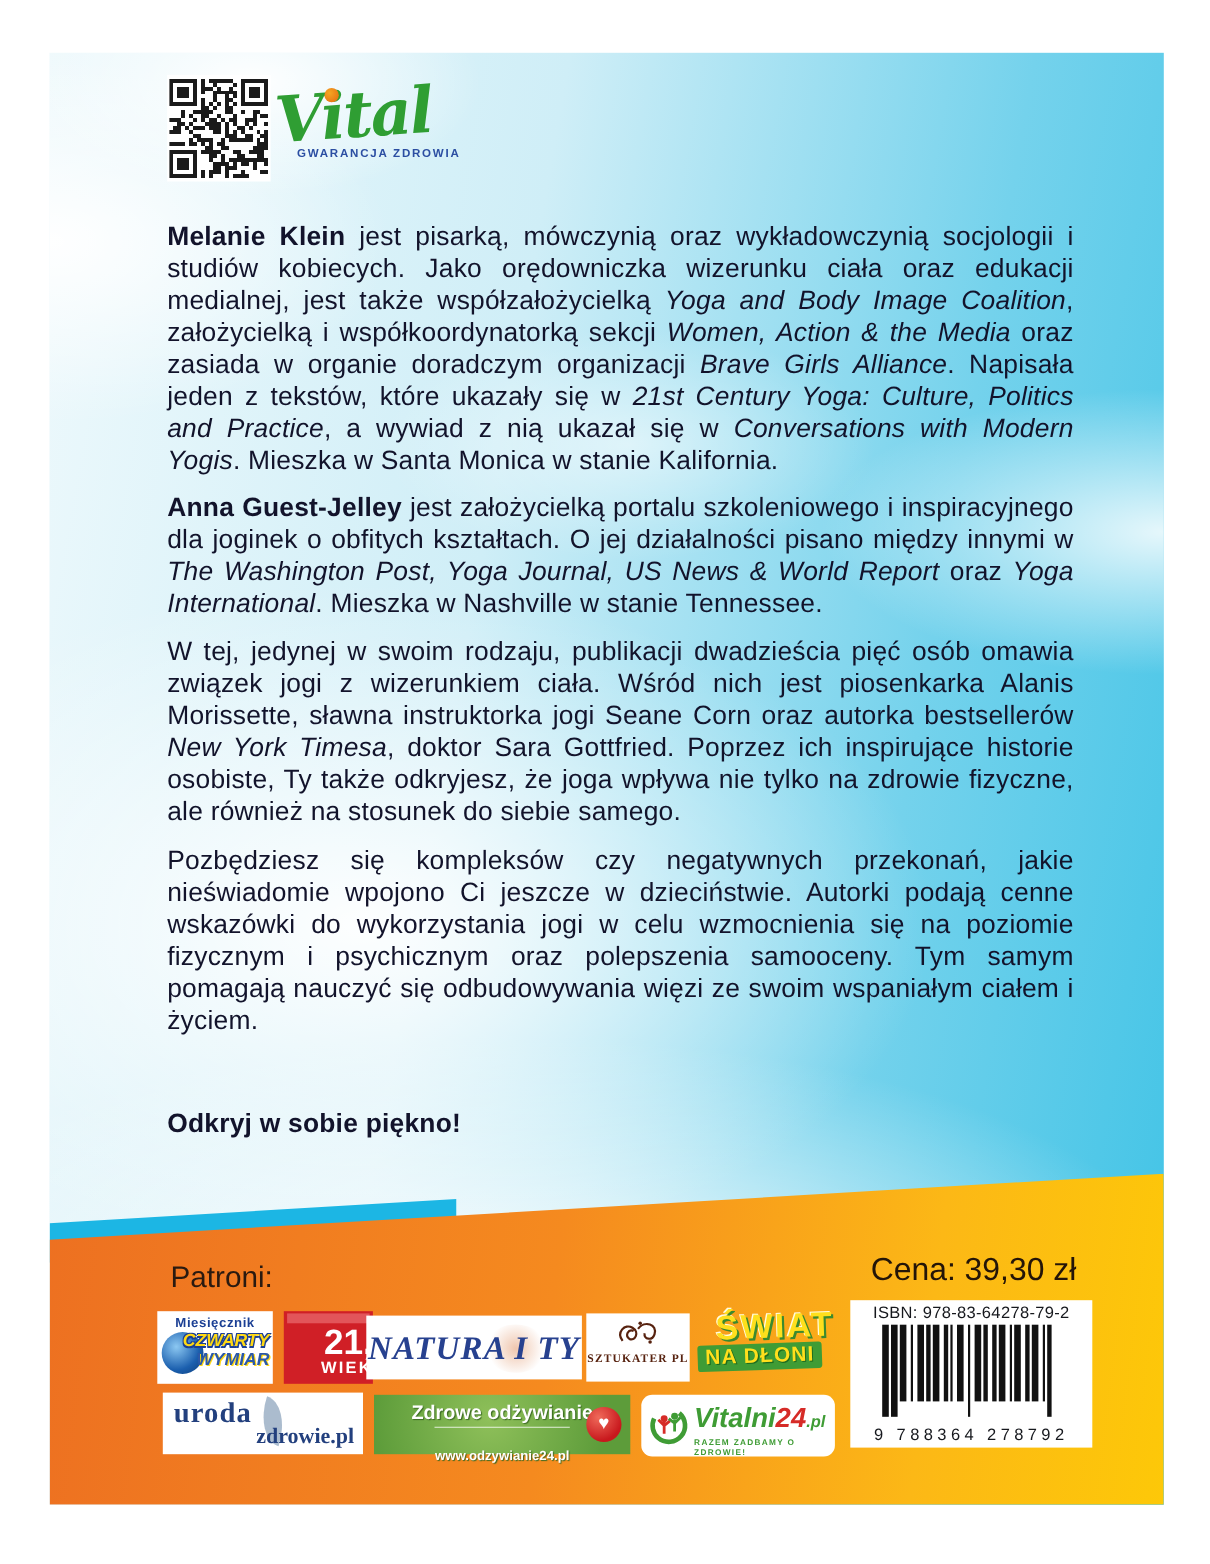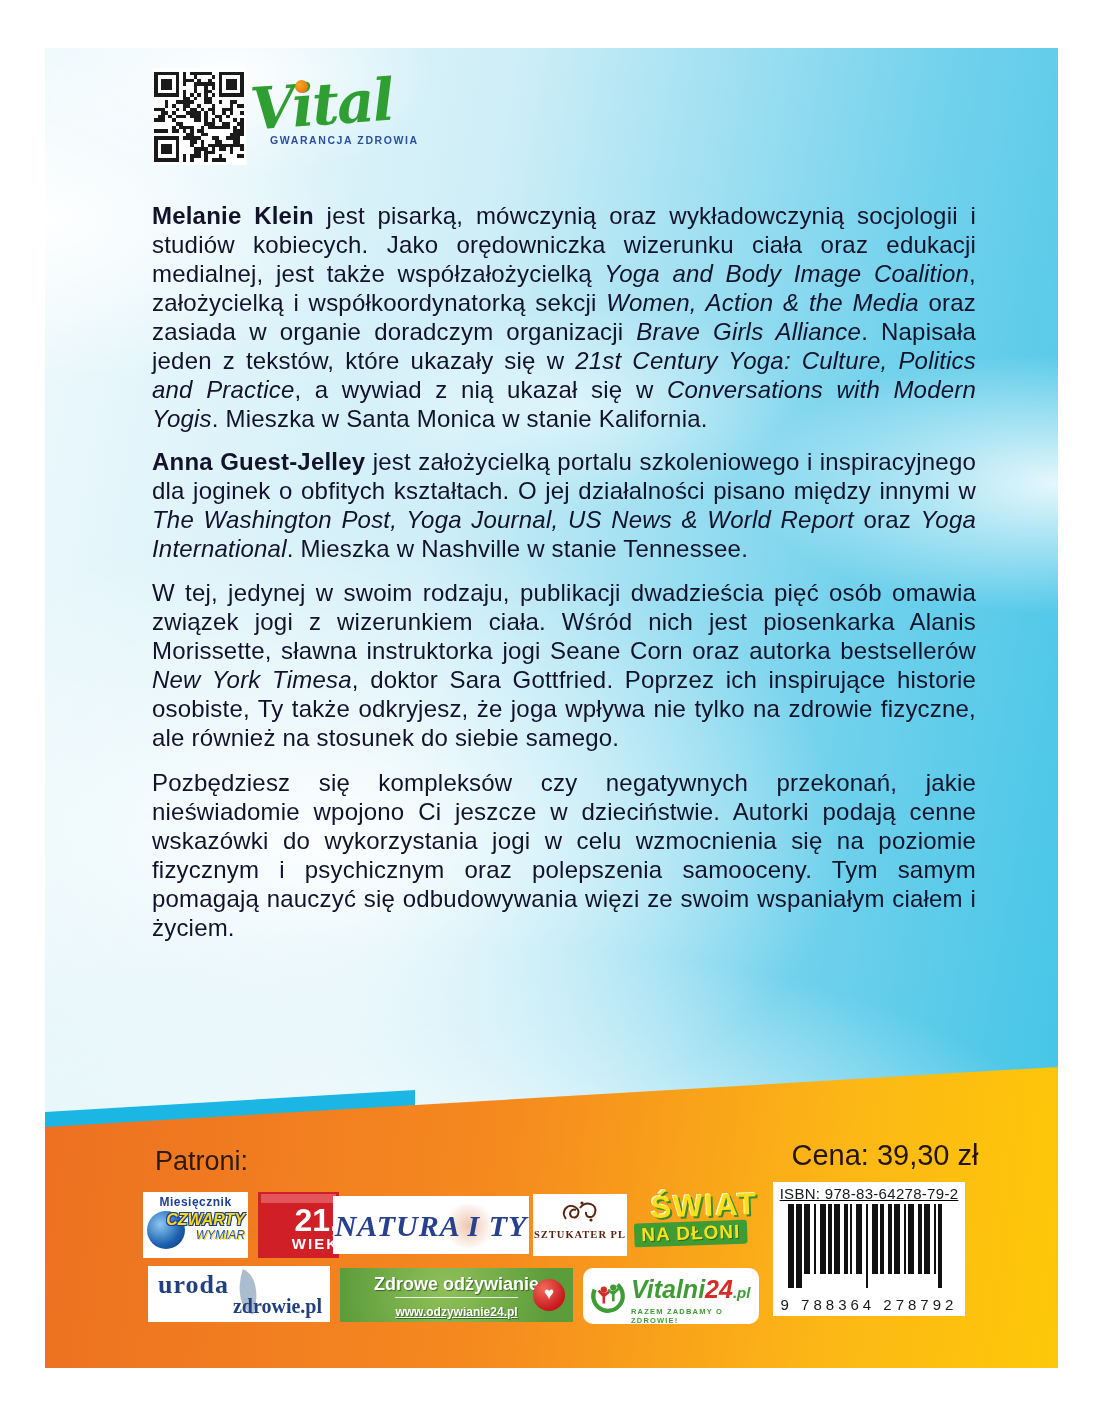--- a/index.html
+++ b/index.html
@@ -41,21 +41,21 @@
   
   .lg{position:absolute;box-sizing:border-box;}
   .lg-cw{left:98px;top:1144px;width:105px;height:66px;background:#fff;text-align:center;padding-top:3px;}
   .cw-top{font-size:12px;font-weight:bold;color:#1b3f94;letter-spacing:.5px;}
   .cw-body{position:relative;height:44px;}
   .cw-globe{position:absolute;left:4px;top:2px;width:38px;height:38px;border-radius:50%;
       background:radial-gradient(circle at 35% 35%, #8cc8f2, #1b5fae 60%, #0d3a74);}
   .cw-lines{position:absolute;left:22px;top:2px;width:80px;text-align:right;}
   .cw-l1{font-size:16px;font-weight:900;font-style:italic;color:#ffd913;
       text-shadow:1px 1px 0 #1b3f94,-1px -1px 0 #1b3f94,1px -1px 0 #1b3f94,-1px 1px 0 #1b3f94;}
-  .cw-l2{font-size:12px;font-weight:400;font-style:italic;color:#2b58a8;margin-top:-1px;
+  .cw-l2{font-size:16px;font-weight:700;font-style:italic;color:#2b58a8;margin-top:-1px;
       text-shadow:1px 1px 0 #ffd913;}
   .lg-21{left:213px;top:1144px;width:81px;height:66px;background:#d01f26;color:#fff;text-align:right;overflow:hidden;}
   .w21-strip{height:9px;background:#e2555a;margin:2px 3px 0 3px;}
   .w21-num{font-size:32px;font-weight:900;line-height:32px;margin-top:1px;}
   .w21-word{font-size:15px;font-weight:900;letter-spacing:2px;line-height:16px;}
   .lg-natura{left:288px;top:1148px;width:196px;height:58px;background:#fff;overflow:hidden;}
   .natura-snail{position:absolute;left:108px;top:8px;width:56px;height:44px;border-radius:50%;
       background:radial-gradient(circle at 50% 50%, #efc6ae, rgba(239,198,174,0) 70%);}
   .natura-text{position:relative;text-align:center;margin-top:13px;font-family:"Liberation Serif", serif;
       font-weight:bold;font-style:italic;font-size:30px;color:#27418f;letter-spacing:1px;}
@@ -70,35 +70,35 @@
   .lg-uroda{left:103px;top:1218px;width:182px;height:56px;background:#fff;overflow:hidden;}
   .ur-l1{position:absolute;left:10px;top:4px;font-family:"Liberation Serif", serif;font-weight:bold;
       font-size:26px;color:#23407e;letter-spacing:1px;}
   .ur-leaf{position:absolute;left:88px;top:6px;width:24px;height:40px;background:rgba(143,166,189,.75);
       border-radius:0 100% 0 100%;transform:rotate(18deg);}
   .ur-l2{position:absolute;right:8px;bottom:4px;font-family:"Liberation Serif", serif;font-weight:bold;
       font-size:20px;color:#23407e;}
   .lg-odz{left:295px;top:1220px;width:233px;height:54px;text-align:center;color:#fff;
       background:radial-gradient(circle at 45% 40%, #8fc05a, #5d9c3a 80%);}
   .odz-l1{font-size:18px;font-weight:bold;margin-top:6px;text-shadow:1px 1px 1px #3c6b24;}
-  .odz-l2{display:inline-block;font-size:12px;font-weight:bold;margin-top:2px;padding-top:7px;
-      border-top:1px solid rgba(255,255,255,.8);text-shadow:1px 1px 1px #3c6b24;text-decoration:underline;}
+  .odz-l2{display:inline-block;font-size:12px;font-weight:bold;margin-top:2px;padding-top:18px;
+      border-top:1px solid rgba(255,255,255,.8);text-shadow:1px 1px 1px #3c6b24;}
   .odz-apple{position:absolute;right:8px;top:11px;width:32px;height:32px;border-radius:50%;
       background:radial-gradient(circle at 35% 30%, #f06a5a, #c8181d 70%);}
   .odz-heart{position:absolute;left:0;top:4px;width:32px;text-align:center;color:#fff;font-size:17px;line-height:22px;}
   .lg-vit{left:538px;top:1220px;width:176px;height:56px;background:#fff;border-radius:10px;}
   .vit-icon{position:absolute;left:6px;top:9px;width:38px;height:38px;}
   .vit-text-wrap{position:absolute;left:48px;top:8px;}
   .vit-main{font-weight:bold;font-style:italic;line-height:26px;}
   .vit-name{font-size:25px;color:#3f9c35;}
   .vit-num{font-size:25px;color:#d62b27;}
   .vit-suffix{font-size:15px;color:#3f9c35;}
   .vit-sub{font-size:7.5px;font-weight:bold;color:#3f9c35;letter-spacing:1.2px;margin-top:1px;}
   
-  .barcode-label{position:absolute;left:728px;top:1134px;width:192px;height:134px;background:#fff;text-align:center;text-decoration:underline;}
+  .barcode-label{position:absolute;left:728px;top:1134px;width:220px;height:134px;background:#fff;text-align:center;}
   .isbn-text{font-size:15px;color:#16181d;padding-top:3px;letter-spacing:.3px;}
   .barcode-label svg{width:170px;height:86px;margin-top:2px;}
   .bc-digits{position:absolute;left:0;bottom:3px;width:100%;font-size:15px;color:#16181d;letter-spacing:4px;}
 </style>
 </head>
 <body>
 
 <div class="page">
   <div class="scan">
 
@@ -421,20 +421,21 @@
     <div class="vital">
       <div class="vital-word">Vital</div>
       <span class="vital-dot"></span>
       <div class="vital-sub">GWARANCJA ZDROWIA</div>
     </div>
 
     <p class="para p1"><span class="seg-b">Melanie Klein</span><span> jest pisarką, mówczynią oraz wykładowczynią socjologii i studiów kobiecych. Jako orędowniczka wizerunku ciała oraz edukacji medialnej, jest także współzałożycielką </span><span class="seg-i">Yoga and Body Image Coalition</span><span>, założycielką i współkoordynatorką sekcji </span><span class="seg-i">Women, Action &amp; the Media</span><span> oraz zasiada w organie doradczym organizacji </span><span class="seg-i">Brave Girls Alliance</span><span>. Napisała jeden z tekstów, które ukazały się w </span><span class="seg-i">21st Century Yoga: Culture, Politics and Practice</span><span>, a wywiad z nią ukazał się w </span><span class="seg-i">Conversations with Modern Yogis</span><span>. Mieszka w Santa Monica w stanie Kalifornia.</span></p>
     <p class="para p2"><span class="seg-b">Anna Guest-Jelley</span><span> jest założycielką portalu szkoleniowego i inspiracyjnego dla joginek o obfitych kształtach. O jej działalności pisano między innymi w </span><span class="seg-i">The Washington Post, Yoga Journal, US News &amp; World Report</span><span> oraz </span><span class="seg-i">Yoga International</span><span>. Mieszka w Nashville w stanie Tennessee.</span></p>
     <p class="para p3"><span>W tej, jedynej w swoim rodzaju, publikacji dwadzieścia pięć osób omawia związek jogi z wizerunkiem ciała. Wśród nich jest piosenkarka Alanis Morissette, sławna instruktorka jogi Seane Corn oraz autorka bestsellerów </span><span class="seg-i">New York Timesa</span><span>, doktor Sara Gottfried. Poprzez ich inspirujące historie osobiste, Ty także odkryjesz, że joga wpływa nie tylko na zdrowie fizyczne, ale również na stosunek do siebie samego.</span></p>
     <p class="para p4"><span>Pozbędziesz się kompleksów czy negatywnych przekonań, jakie nieświadomie wpojono Ci jeszcze w dzieciństwie. Autorki podają cenne wskazówki do wykorzystania jogi w celu wzmocnienia się na poziomie fizycznym i psychicznym oraz polepszenia samooceny. Tym samym pomagają nauczyć się odbudowywania więzi ze swoim wspaniałym ciałem i życiem.</span></p>
+    <p class="para tagline">Odkryj w sobie piękno!</p>
 
     <div class="strip-cyan"></div>
     <div class="panel-orange"></div>
 
     <div class="patroni">Patroni:</div>
     <div class="cena">Cena: 39,30 zł</div>
 
     <div class="lg lg-cw">
       <div class="cw-top">Miesięcznik</div>
       <div class="cw-body">

